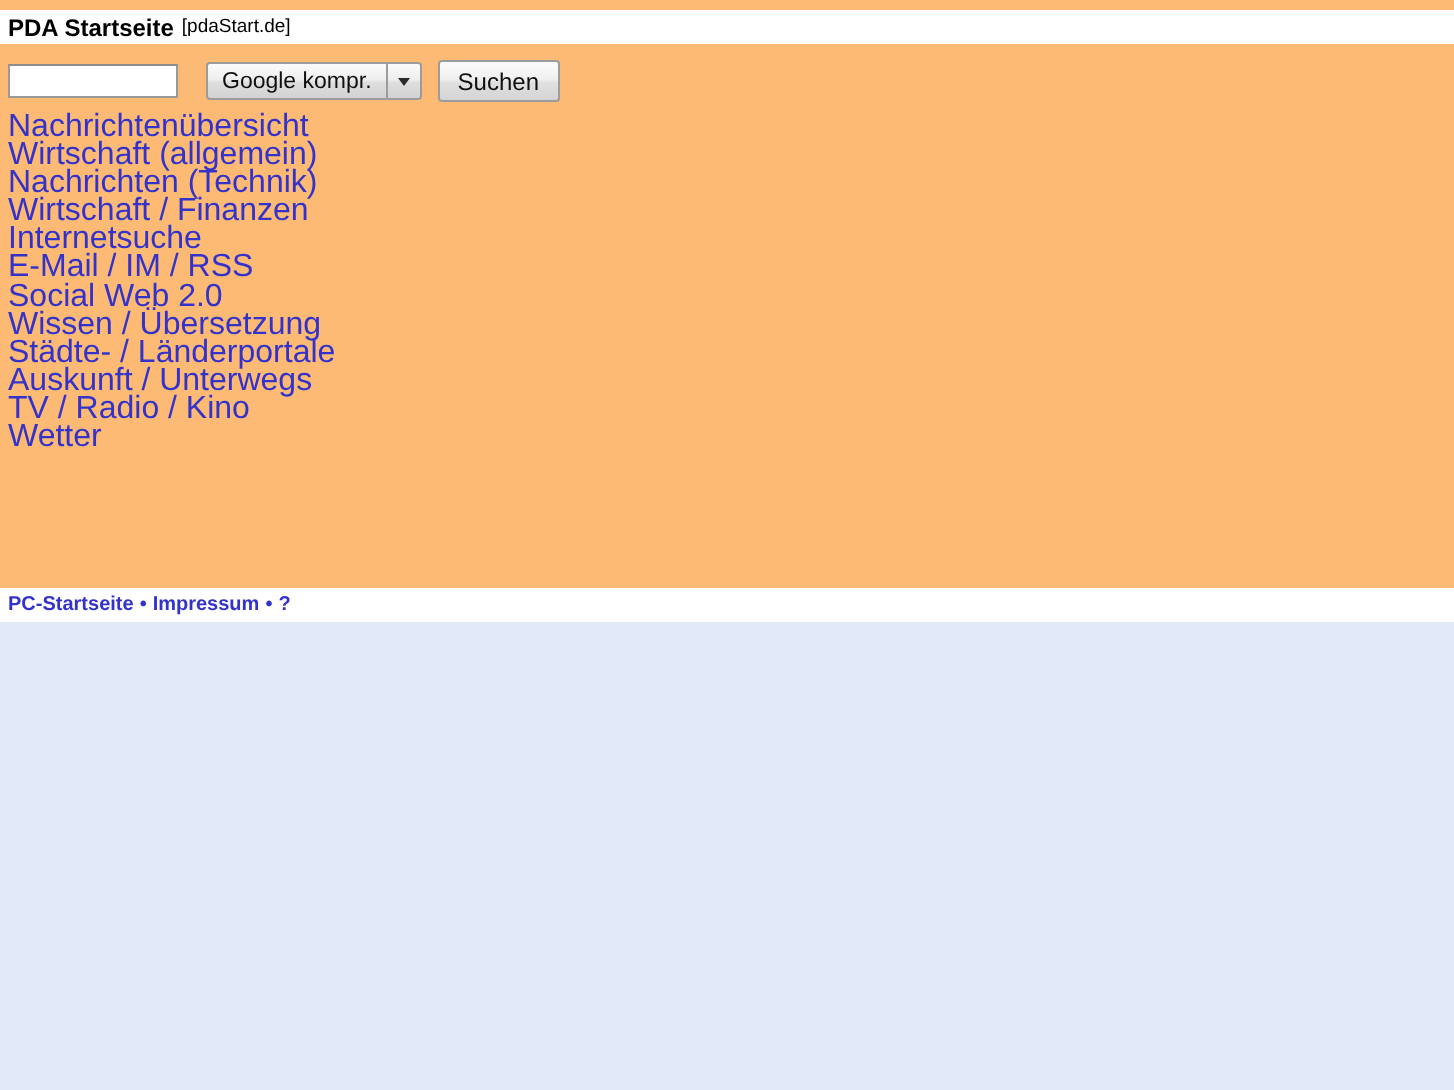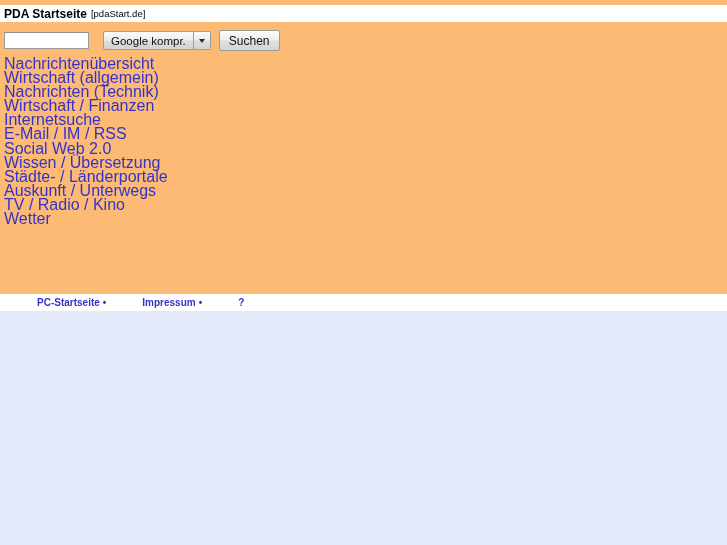--- a/index.html
+++ b/index.html
@@ -161,21 +161,20 @@
     padding-left: 4px;
     box-sizing: border-box;
   }
   .footer-band a {
     font-family: "Liberation Sans", sans-serif;
     font-size: 10px;
     font-weight: bold;
     color: #3333cc;
     text-decoration: none;
     white-space: nowrap;
-    margin-left: 33px;
   }
   .footer-sep {
     font-family: "Liberation Sans", sans-serif;
     font-size: 10px;
     font-weight: bold;
     color: #3333cc;
     margin: 0 3px;
   }
 
   

